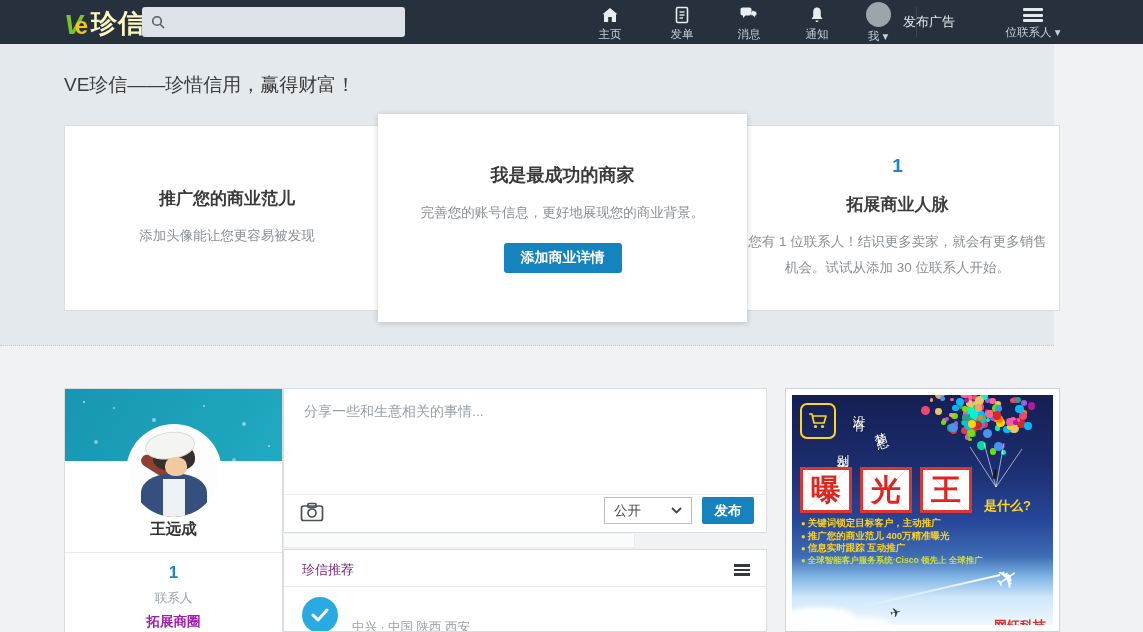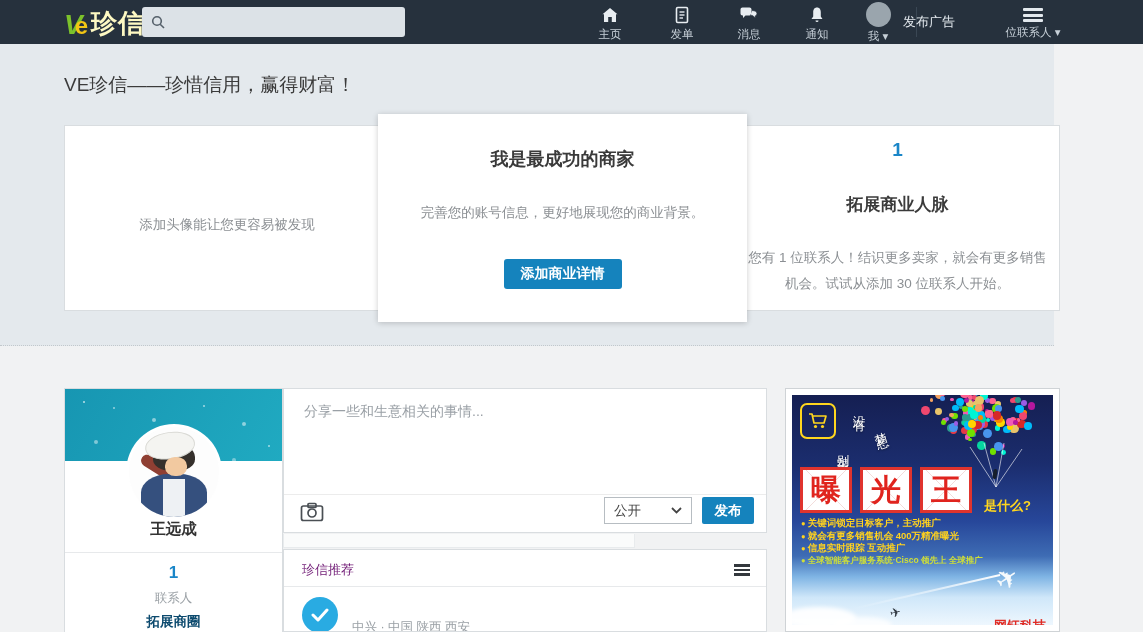--- a/index.html
+++ b/index.html
@@ -23,21 +23,21 @@
   .nav-divider { position:absolute; left:916px; top:7px; width:1px; height:30px; background:#3a4754; }
   .publish-ad { position:absolute; left:903px; top:13px; font-size:13px; color:#e3e9ee; cursor:pointer; }
   .shop { position:absolute; left:1003px; top:5px; width:60px; text-align:center; cursor:pointer; }
   .burger { width:20px; margin:3px auto 0; }
   .burger span { display:block; height:3px; background:#e3e9ee; border-radius:1px; margin-bottom:2.5px; }
   .shop-label { font-size:11.5px; color:#c7d0d8; margin-top:2px; white-space:nowrap; }
 
   
   .hero { position:absolute; left:0; top:44px; width:1054px; height:302px; background:#e4e9ed; border-bottom:1px dotted #c2c8cc; }
   .hero-title { position:absolute; left:64px; top:28px; font-size:19px; font-weight:normal; color:#3b3b3b; }
-  .card { position:absolute; background:#fff; border:1px solid #d9dde0; display:flex; flex-direction:column; align-items:center; justify-content:center; text-align:center;gap:16px; }
+  .card { position:absolute; background:#fff; border:1px solid #d9dde0; display:flex; flex-direction:column; align-items:center; justify-content:center; text-align:center; }
   .card-left  { left:64px;  top:81px; width:326px; height:186px; }
   .card-mid   { left:378px; top:70px; width:369px; height:208px; border:none; box-shadow:0 1px 6px rgba(0,0,0,.20); z-index:2; }
   .card-right { left:735px; top:81px; width:325px; height:186px; padding:0 12px; }
   .card-title { font-size:17px; font-weight:bold; color:#3a3a3a; }
   .card-mid .card-title { font-size:18px; }
   .card-sub { font-size:13.5px; color:#8b8f93; margin-top:13px; line-height:1.9; }
   .card-count { color:#1a86c8; font-size:19px; font-weight:bold; margin-bottom:16px; }
   .cta-btn { margin-top:18px; background:#1583bd; color:#fff; font-weight:bold; font-size:14px; padding:6px 17px; border:none; border-radius:3px; cursor:pointer; font-family:inherit; }
 
   
@@ -52,21 +52,21 @@
   .av-cap  { position:absolute; left:16px; top:5px;  width:50px; height:27px; background:#f4f4f1; border:1px solid #d9d9d4; border-radius:50% 50% 46% 46%; transform:rotate(-8deg); }
   .av-face { position:absolute; left:36px; top:30px; width:22px; height:19px; background:#f2c9a0; border-radius:46%; }
   .av-body { position:absolute; left:12px; top:47px; width:66px; height:44px; background:#35507e; border-radius:42% 42% 0 0; }
   .av-shirt{ position:absolute; left:34px; top:52px; width:22px; height:38px; background:#eef1f4; }
   .av-racket{ position:absolute; left:8px; top:42px; width:66px; height:12px; background:#8f3f33; border-radius:6px; transform:rotate(32deg); }
   .p-name { position:absolute; left:0; top:130px; width:100%; text-align:center; font-size:15.5px; font-weight:bold; color:#333; }
   .p-div { position:absolute; left:0; top:163px; width:100%; height:1px; background:#e7e9eb; }
   .p-stat { position:absolute; left:0; top:174px; width:100%; text-align:center; cursor:pointer; }
   .p-count { color:#1a86c8; font-size:17px; font-weight:bold; }
   .p-clabel { font-size:12.5px; color:#9aa0a5; margin-top:7px; }
-  .p-expand { font-size:13.5px; font-weight:bold; color:#0c4a6e; margin-top:6px; cursor:pointer; }
+  .p-expand { font-size:13.5px; font-weight:bold; color:#a21caf; margin-top:6px; cursor:pointer; }
 
   
   .compose-card { position:absolute; left:283px; top:388px; width:484px; height:145px; background:#fff; border:1px solid #d9dde0; }
   .compose-card textarea { position:absolute; left:20px; top:14px; width:440px; height:86px; border:none; outline:none; resize:none; font-size:14px; color:#333; font-family:inherit; background:transparent; }
   .compose-card textarea::placeholder { color:#9aa0a6; }
   .c-div { position:absolute; left:0; top:105px; width:100%; height:1px; background:#ececec; }
   .c-cam { position:absolute; left:16px; top:111px; width:26px; height:24px; cursor:pointer; display:flex; align-items:center; }
   .c-select { position:absolute; left:320px; top:108px; width:88px; height:27px; border:1px solid #b7bdc2; background:#fff; display:flex; align-items:center; justify-content:space-between; padding:0 9px; cursor:pointer; }
   .c-sel-label { font-size:13.5px; color:#444; }
   .c-pub { position:absolute; left:418px; top:108px; width:52px; height:27px; background:#1583bd; color:#fff; font-weight:bold; font-size:13.5px; border:none; border-radius:2px; cursor:pointer; font-family:inherit; }
@@ -179,20 +179,21 @@
           <span></span>
         </div>
       <div class="shop-label"><span>位联系人</span> <span>▾</span></div>
     </div>
   </header>
 
   <section class="hero">
     <h1 class="hero-title">VE珍信——珍惜信用，赢得财富！</h1>
 
     <div class="card card-left">
+      <div class="card-title">推广您的商业范儿</div>
       <div class="card-sub">添加头像能让您更容易被发现</div>
     </div>
 
     <div class="card card-mid">
       <div class="card-title">我是最成功的商家</div>
       <div class="card-sub">完善您的账号信息，更好地展现您的商业背景。</div>
       <button class="cta-btn">添加商业详情</button>
     </div>
 
     <div class="card card-right">
@@ -402,21 +403,21 @@
       </svg>
       <div class="person"></div>
 
       <div class="kbox kbox1">曝</div>
       <div class="kbox kbox2">光</div>
       <div class="kbox kbox3">王</div>
       <div class="ad-suffix">是什么?</div>
 
       <div class="bullets">
         <div class="b-line">关键词锁定目标客户，主动推广</div>
-        <div class="b-line">就会有更多销售机会 400万精准曝光</div>
+        <div class="b-line">推广您的商业范儿 400万精准曝光</div>
         <div class="b-line">信息实时跟踪 互动推广</div>
         <div class="b-line b-last">全球智能客户服务系统·Cisco 领先上 全球推广</div>
       </div>
 
       <div class="trail"></div>
       <div class="plane-big">✈</div>
       <div class="plane-small">✈</div>
       <div class="cloud1"></div>
       <div class="cloud2"></div>
       <div class="ad-brand">网钰科技</div>

